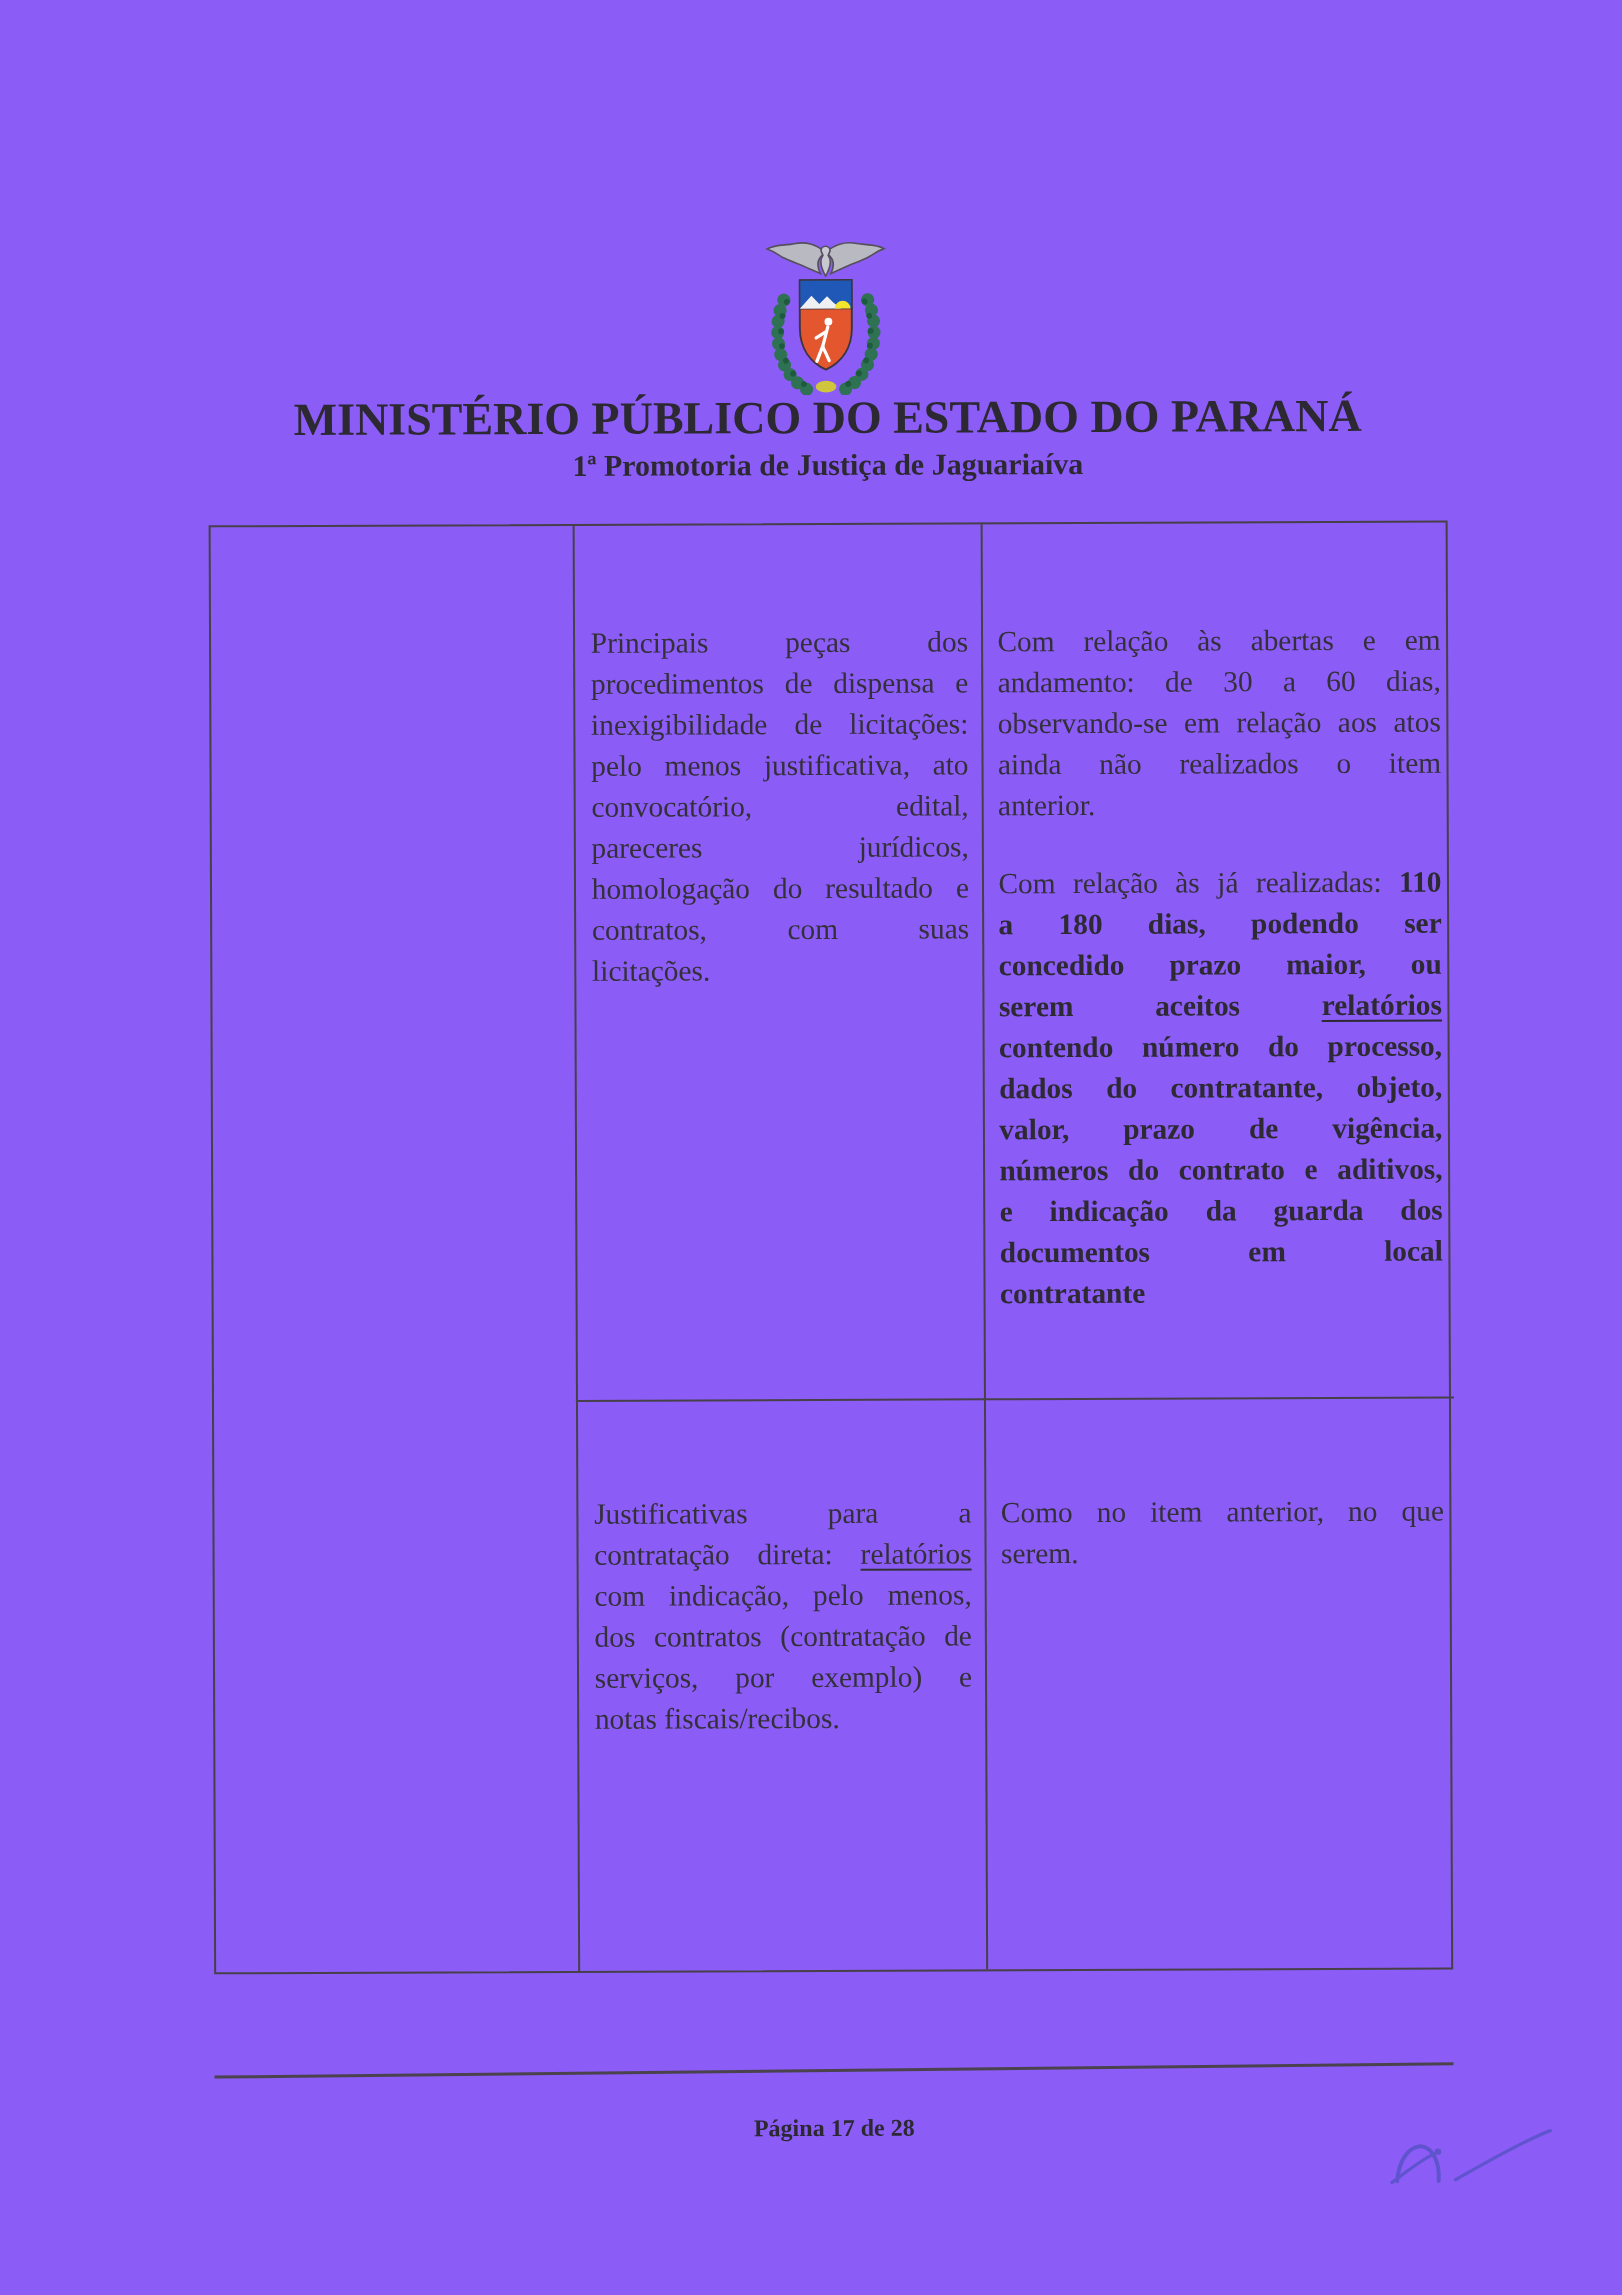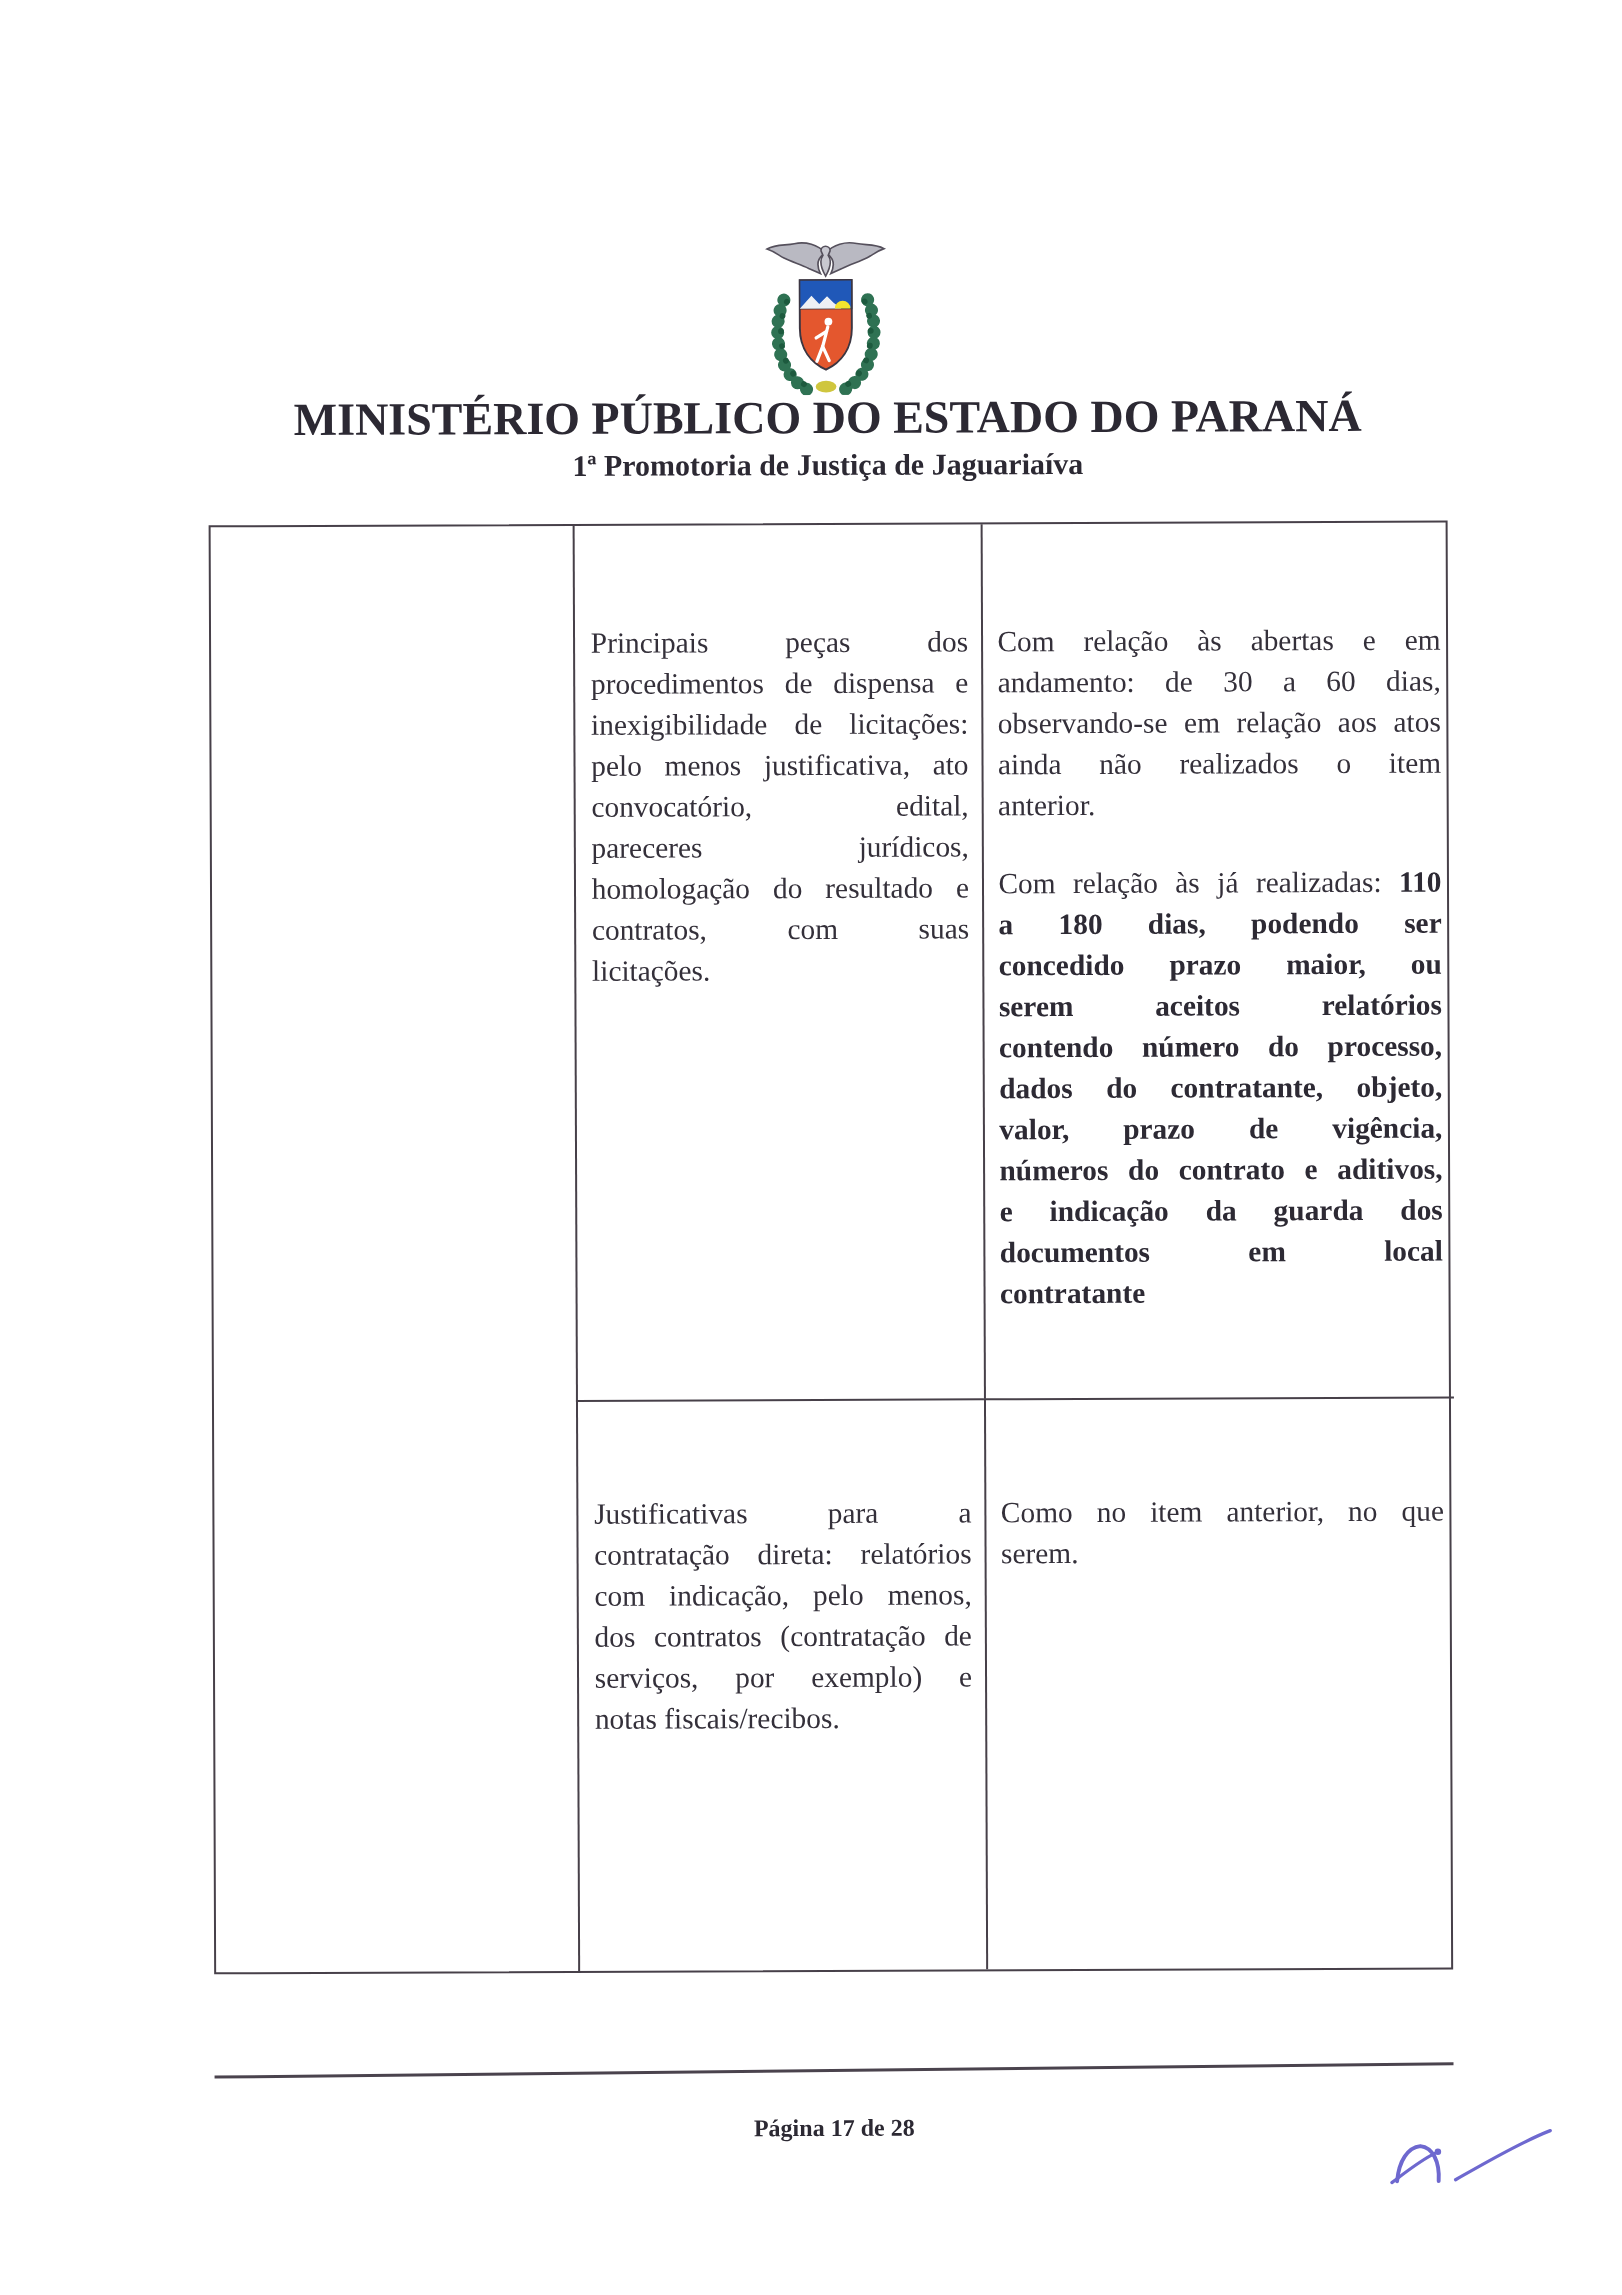--- a/index.html
+++ b/index.html
@@ -3,21 +3,21 @@
 <meta charset="utf-8">
 <style>
   :root{
     --ink:#34303a;
     --line:#474049;
   }
   html,body{margin:0;padding:0;background:#e8e8e8;}
   .sheet{
     position:relative;
     width:1622px;height:2295px;
-    background:#ffffff;
+    background:#8b5cf6;
     overflow:hidden;
     font-family:"Liberation Serif", serif;
     color:var(--ink);
   }
   .content{
     position:absolute;inset:0;
     transform:rotate(-0.22deg);
   }
   .crest{
     position:absolute;
@@ -57,21 +57,21 @@
   .c2r1{grid-column:2;grid-row:1;border-left:2px solid var(--line);padding:97px 13px 0 15.7px;}
   .c3r1{grid-column:3;grid-row:1;border-left:2px solid var(--line);padding:97px 10.5px 0 14.4px;}
   .c2r2{grid-column:2;grid-row:2;border-left:2px solid var(--line);border-top:2px solid var(--line);padding:92px 13px 0 15.7px;}
   .c3r2{grid-column:3;grid-row:2;border-left:2px solid var(--line);border-top:2px solid var(--line);padding:92px 10.5px 0 14.4px;}
   .para{font-size:29.4px;line-height:41px;}
   .p2gap{margin-top:37px;}
   .tline{text-align:justify;text-align-last:justify;white-space:nowrap;}
   .tline.tlast{text-align-last:left;}
   .tline span{white-space:normal;}
   .b{font-weight:bold;color:#2d2a34;}
-  .u{text-decoration-thickness:2px;text-underline-offset:4.6px;}
+  .u{text-decoration:underline;text-decoration-thickness:2px;text-underline-offset:4.6px;}
   .footer-rule{
     position:absolute;
     left:211px;top:2069px;
     width:1239px;height:2.6px;
     background:#4a434d;
     transform:rotate(-0.4deg);
   }
   .footer-text{
     position:absolute;
     left:211px;top:2115px;width:1239px;

